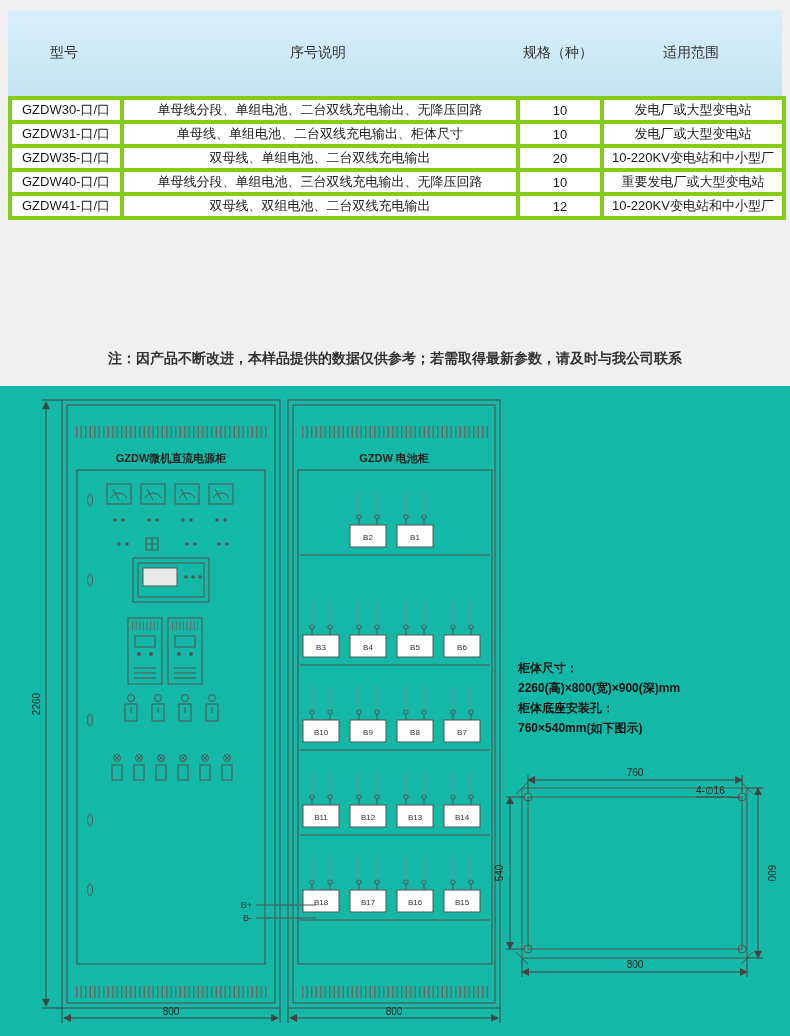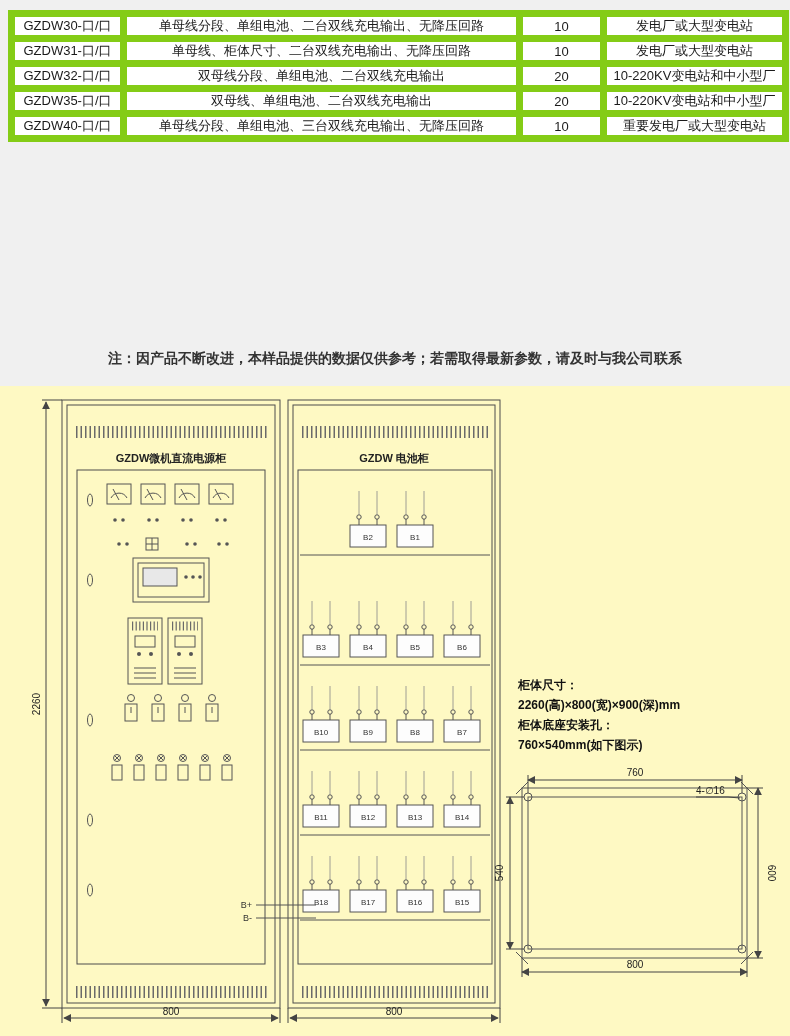--- a/index.html
+++ b/index.html
@@ -6,87 +6,93 @@
   html,body{background:#e9e9e9;}
   body{font-family:"Liberation Sans","DejaVu Sans",sans-serif;}
   .page{position:relative;width:790px;height:1036px;margin:0 auto;background:#f0f0f0;overflow:hidden;}
 
   
   .table-wrap{position:absolute;left:8px;top:10px;width:774px;}
   .thead{display:flex;height:86px;background:linear-gradient(#d9f0fb,#c2e3f3);align-items:center;font-size:14px;color:#333;}
   .th{text-align:center;}
   .c1{width:112px}.c2{width:396px}.c3{width:84px}.c4{width:182px}
   .tbody-table{width:774px;border-collapse:collapse;table-layout:fixed;background:#fff;font-size:13px;color:#1a1a1a;}
-  .tbody-table td{border:7px solid #84cc16;height:24px;text-align:center;padding:0 2px;white-space:nowrap;overflow:hidden;}
+  .tbody-table td{border:4px solid #84cc16;height:24px;text-align:center;padding:0 2px;white-space:nowrap;overflow:hidden;}
 
   
   .note{position:absolute;left:0;top:350px;width:790px;text-align:center;font-size:14px;font-weight:bold;color:#333;}
 
   
-  .diagram{position:absolute;left:0;top:386px;width:790px;height:650px;background:#fef9c3;}
+  .diagram{position:absolute;left:0;top:386px;width:790px;height:650px;background:#14b8a6;}
   .dsvg{position:absolute;left:0;top:0;}
   svg text{font-family:"Liberation Sans","DejaVu Sans",sans-serif;}
   .cab-title{font-size:11px;font-weight:bold;fill:#222;text-anchor:middle;}
   .tiny{font-size:9px;fill:#333;}
   .bat-label{font-size:8px;fill:#333;}
   .ln{stroke:#555;fill:none;stroke-width:1;}
   .dot{fill:#555;stroke:none;}
   .scr{fill:#e8e8e8;stroke:#555;}
   .bat{fill:#fdfdfd;stroke:#555;}
   .wire{stroke:#888;fill:none;stroke-width:0.8;}
   .frame{stroke:#4d4d4d;fill:none;stroke-width:1;}
   .vent{stroke:#6a6a6a;}
   .dim line{stroke:#444;stroke-width:1;fill:none;}
   .dim text{font-size:10px;fill:#222;}
   .plate rect,.plate circle,.plate line{stroke:#555;fill:none;stroke-width:1;}
-  .spec-text{position:absolute;left:518px;top:272px;font-size:12px;font-weight:bold;color:#111;line-height:20px;margin-top:17px;}
+  .spec-text{position:absolute;left:518px;top:272px;font-size:12px;font-weight:bold;color:#111;line-height:20px;}
 </style>
 </head>
 <body>
 
 <div class="page">
 
   <div class="table-wrap">
+    <div class="thead">
+      <div class="th c1">型号</div>
+      <div class="th c2">序号说明</div>
+      <div class="th c3">规格（种）</div>
+      <div class="th c4">适用范围</div>
+    </div>
     <table class="tbody-table">
       <colgroup>
           <col style="width:112px">
           <col style="width:396px">
           <col style="width:84px">
           <col style="width:182px">
         </colgroup>
       <tbody id="rows">
           <tr>
             <td>GZDW30-口/口</td>
             <td>单母线分段、单组电池、二台双线充电输出、无降压回路</td>
             <td>10</td>
             <td>发电厂或大型变电站</td>
           </tr>
           <tr>
             <td>GZDW31-口/口</td>
-            <td>单母线、柜体尺寸、二台双线充电输出、无降压回路</td>
+            <td>单母线、单组电池、二台双线充电输出、柜体尺寸</td>
             <td>10</td>
             <td>发电厂或大型变电站</td>
-          </tr>
-          <tr>
-            <td>GZDW32-口/口</td>
-            <td>双母线分段、单组电池、二台双线充电输出</td>
-            <td>20</td>
-            <td>10-220KV变电站和中小型厂</td>
           </tr>
           <tr>
             <td>GZDW35-口/口</td>
             <td>双母线、单组电池、二台双线充电输出</td>
             <td>20</td>
             <td>10-220KV变电站和中小型厂</td>
           </tr>
           <tr>
             <td>GZDW40-口/口</td>
             <td>单母线分段、单组电池、三台双线充电输出、无降压回路</td>
             <td>10</td>
             <td>重要发电厂或大型变电站</td>
+          </tr>
+          <tr>
+            <td>GZDW41-口/口</td>
+            <td>双母线、双组电池、二台双线充电输出</td>
+            <td>12</td>
+            <td>10-220KV变电站和中小型厂</td>
           </tr>
         </tbody>
     </table>
   </div>
 
   <div class="note">注：因产品不断改进，本样品提供的数据仅供参考；若需取得最新参数，请及时与我公司联系</div>
 
   <div class="diagram">
     <svg class="dsvg" width="790" height="650" viewBox="0 0 790 650">
       <defs>

